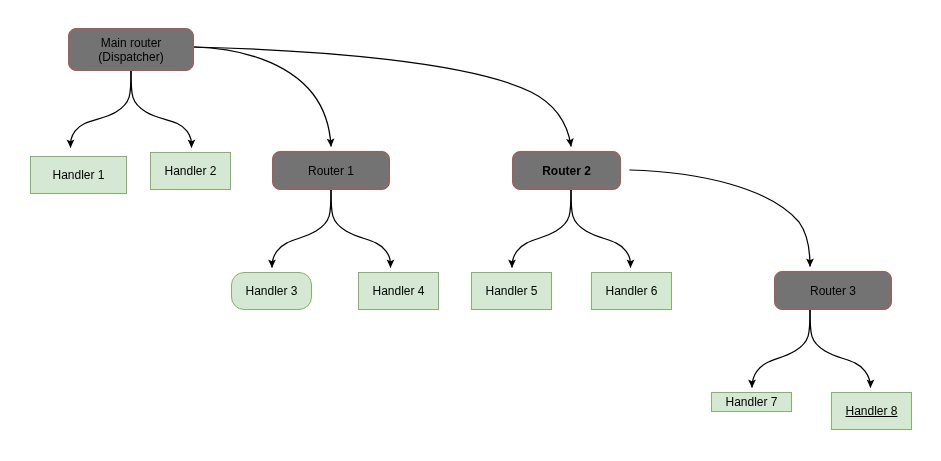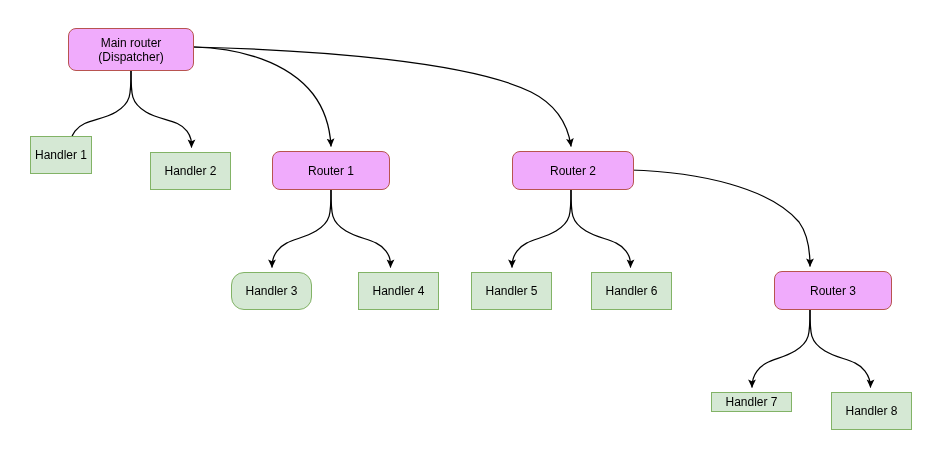--- a/index.html
+++ b/index.html
@@ -33,21 +33,21 @@
     align-items: center;
     justify-content: center;
     text-align: center;
     font-size: 12px;
     line-height: 14px;
     color: #000000;
     font-family: "Liberation Sans", sans-serif;
     white-space: pre-line;
   }
   .node-router {
-    background: #f0abfc;
+    background: #737373;
     border: 1px solid #b85450;
     border-radius: 8px;
   }
   .node-handler {
     background: #d5e8d4;
     border: 1px solid #82b366;
     border-radius: 0px;
   }
   .node-label {
     display: block;
@@ -90,33 +90,33 @@
 
       <path d="M 810 310 C 810 334 810 342 825 351 C 840 360 856 359 865 371 C 869.5 377 870.5 382 870.5 387" marker-end="url(#arrowhead)"></path>
     </g>
   </svg>
 
   <div class="node node-router" style="left:68px; top:28px; width:126px; height:43px;">
     <span class="node-label">Main router
 (Dispatcher)</span>
   </div>
 
-  <div class="node node-handler" style="left:30px; top:136px; width:62px; height:38px;">
+  <div class="node node-handler" style="left:30px; top:156px; width:97px; height:38px;">
     <span class="node-label">Handler 1</span>
   </div>
 
   <div class="node node-handler" style="left:150px; top:152px; width:81px; height:38px;">
     <span class="node-label">Handler 2</span>
   </div>
 
   <div class="node node-router" style="left:272px; top:151px; width:118px; height:39px;">
     <span class="node-label">Router 1</span>
   </div>
 
-  <div class="node node-router" style="left:512px; top:151px; width:122px; height:39px;">
+  <div class="node node-router" style="left:512px; top:151px; width:109px; height:39px;font-weight:bold;">
     <span class="node-label">Router 2</span>
   </div>
 
   <div class="node node-handler" style="left:231px; top:272px; width:81px; height:38px;border-radius:13px;">
     <span class="node-label">Handler 3</span>
   </div>
 
   <div class="node node-handler" style="left:350px; top:272px; width:81px; height:38px;margin-left:8px;">
     <span class="node-label">Handler 4</span>
   </div>
@@ -130,17 +130,17 @@
   </div>
 
   <div class="node node-router" style="left:751px; top:271px; width:118px; height:39px;margin-left:23px;">
     <span class="node-label">Router 3</span>
   </div>
 
   <div class="node node-handler" style="left:711px; top:392px; width:81px; height:20px;">
     <span class="node-label">Handler 7</span>
   </div>
 
-  <div class="node node-handler" style="left:831px; top:392px; width:81px; height:38px;">
+  <div class="node node-handler" style="left:831px; top:392px; width:81px; height:38px;text-decoration:underline;">
     <span class="node-label">Handler 8</span>
   </div>
 
 </div>
 
 </body></html>

